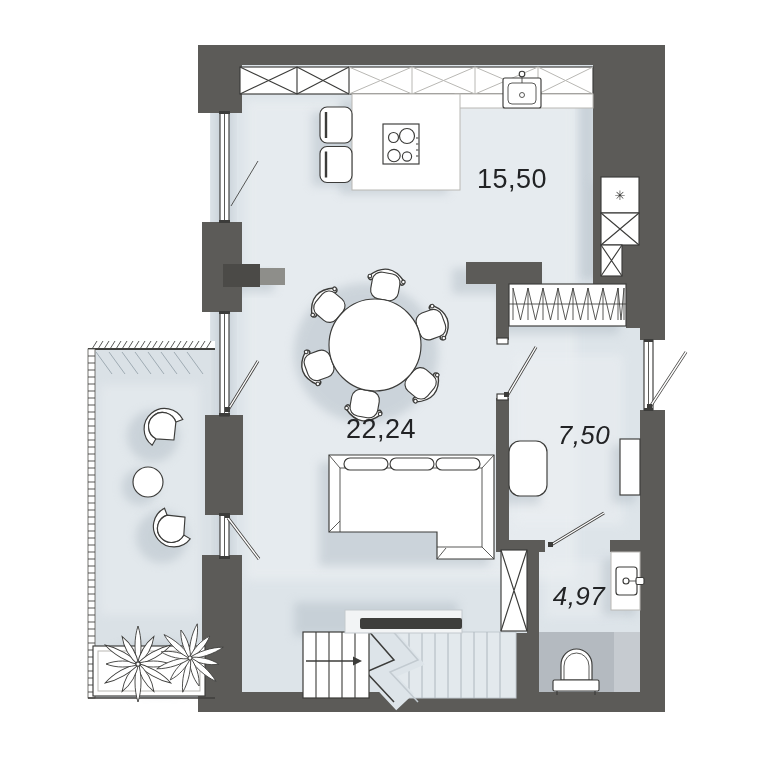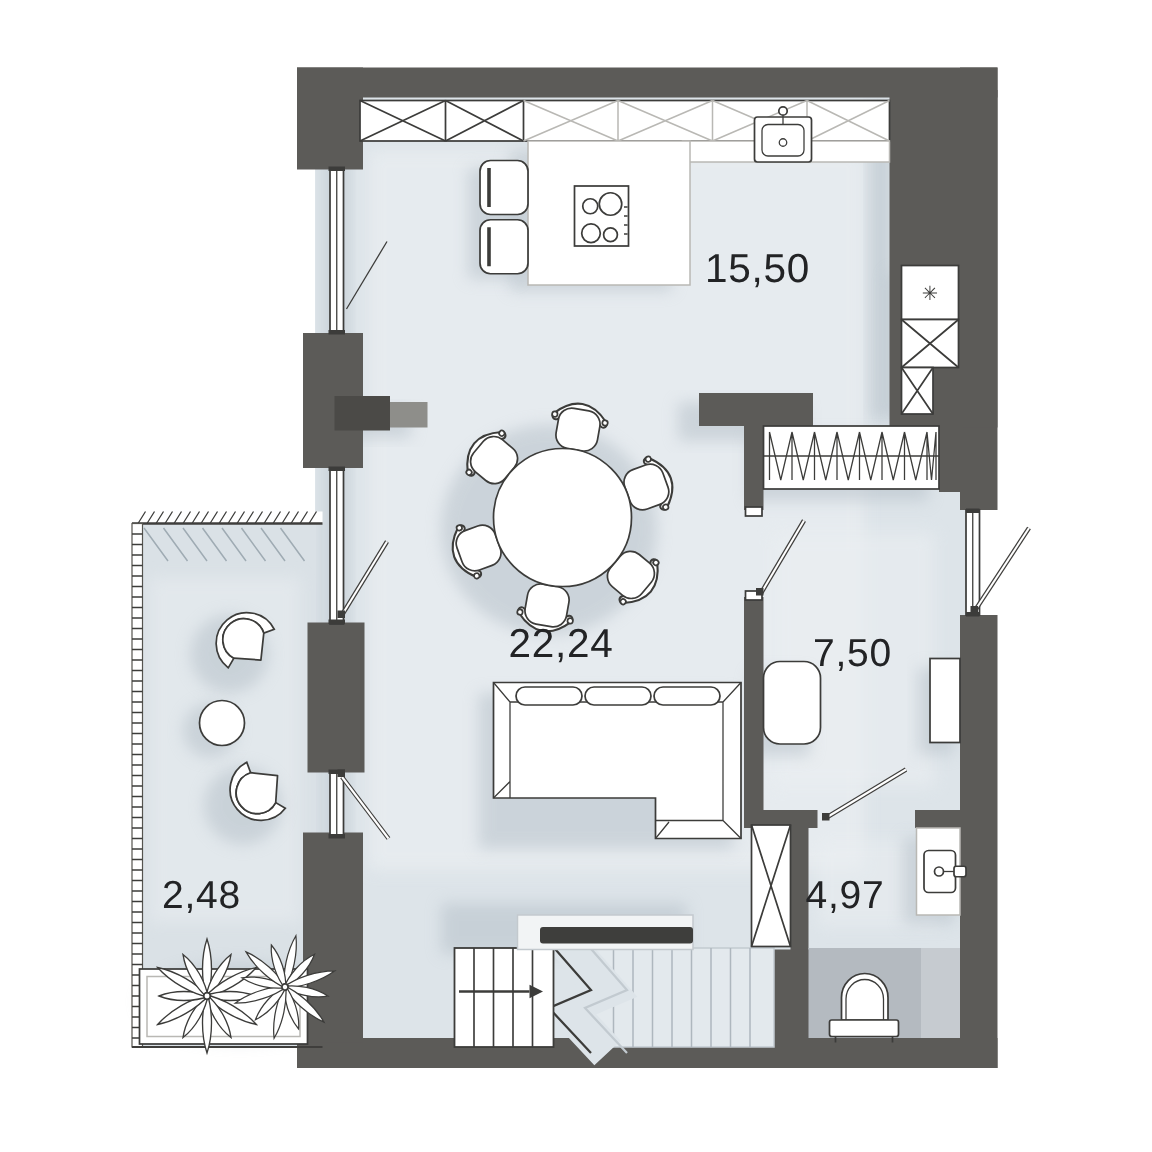--- a/index.html
+++ b/index.html
@@ -1,19 +1,19 @@
 <!DOCTYPE html>
 <html><head>
 <meta charset="utf-8">
 <style>
   html,body{margin:0;padding:0;background:#ffffff;}
   .plan{position:relative;width:768px;height:768px;background:#ffffff;font-family:"Liberation Sans",sans-serif;overflow:hidden;}
   .plan svg{position:absolute;left:0;top:0;}
-  .area-label{position:absolute;color:#222325;font-size:27px;font-weight:500;letter-spacing:.5px;text-align:left;width:84px;}
-  .area-label.small{font-size:26px;}
+  .area-label{position:absolute;color:#222325;font-size:27px;font-weight:500;letter-spacing:.5px;text-align:center;width:84px;}
+  .area-label.small{font-size:26px;font-style:italic;}
   
   .w{fill:#5c5b58;}
   .o{fill:#ffffff;stroke:#3c3c3a;stroke-width:1.15;}
   .ol{fill:#ffffff;stroke:#b9b8b4;stroke-width:1;}
   .ln{stroke:#3c3c3a;stroke-width:1.15;fill:none;}
   .lnt{stroke:#3c3c3a;stroke-width:0.85;fill:none;}
   .lnl{stroke:#b9b8b4;stroke-width:1;fill:none;}
   .sh{fill:#b2bdc6;opacity:.5;filter:url(#b6);}
   .hl{fill:#ebeff2;filter:url(#b6);}
   .door3{stroke:#3f3e3c;stroke-width:3;}
@@ -348,14 +348,13 @@
           </g>
       <circle class="o" r="2.2"></circle>
     </g>
   </g>
 </svg>
 
 <div class="area-label" style="left:470px;top:164px;">15,50</div>
 <div class="area-label" style="left:339px;top:414px;">22,24</div>
 <div class="area-label small" style="left:542px;top:420px;">7,50</div>
 <div class="area-label small" style="left:537px;top:581px;">4,97</div>
-<div class="area-label small" style="left:108px;top:581px;">2,48</div>
 </div>
 
 </body></html>

